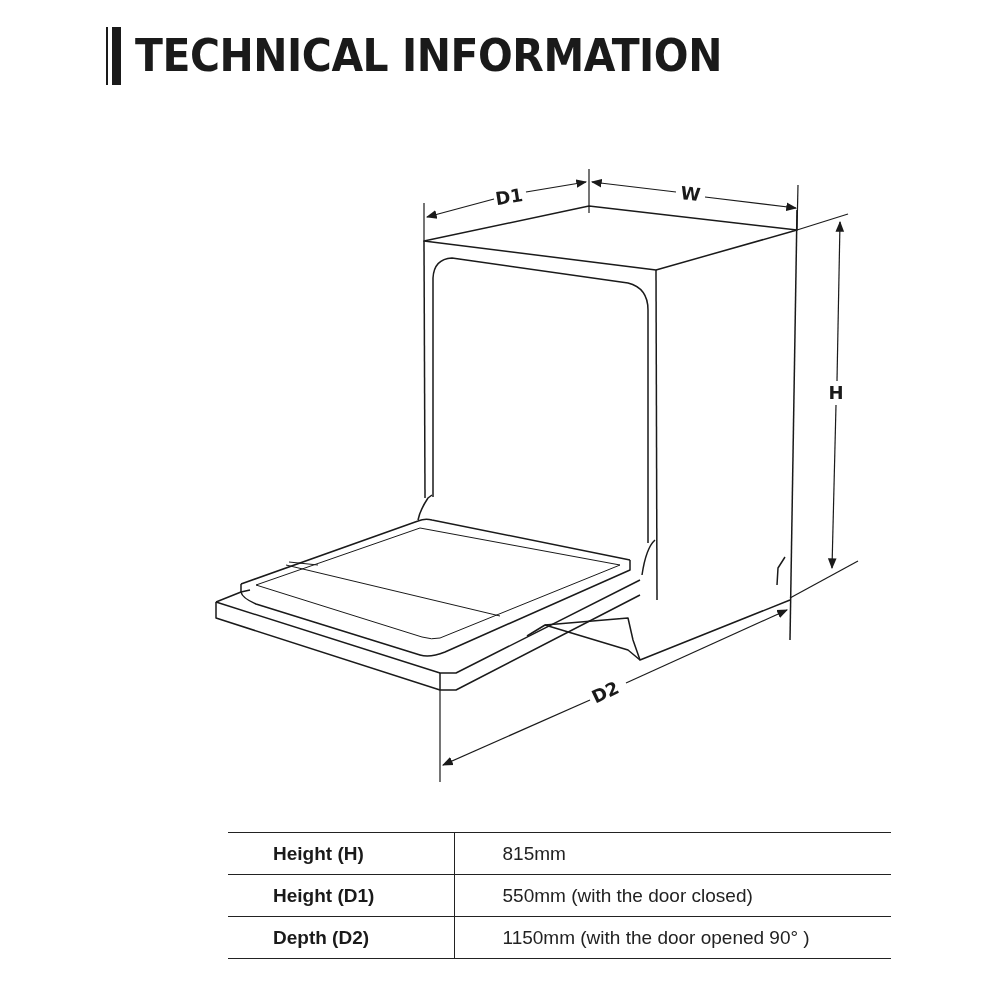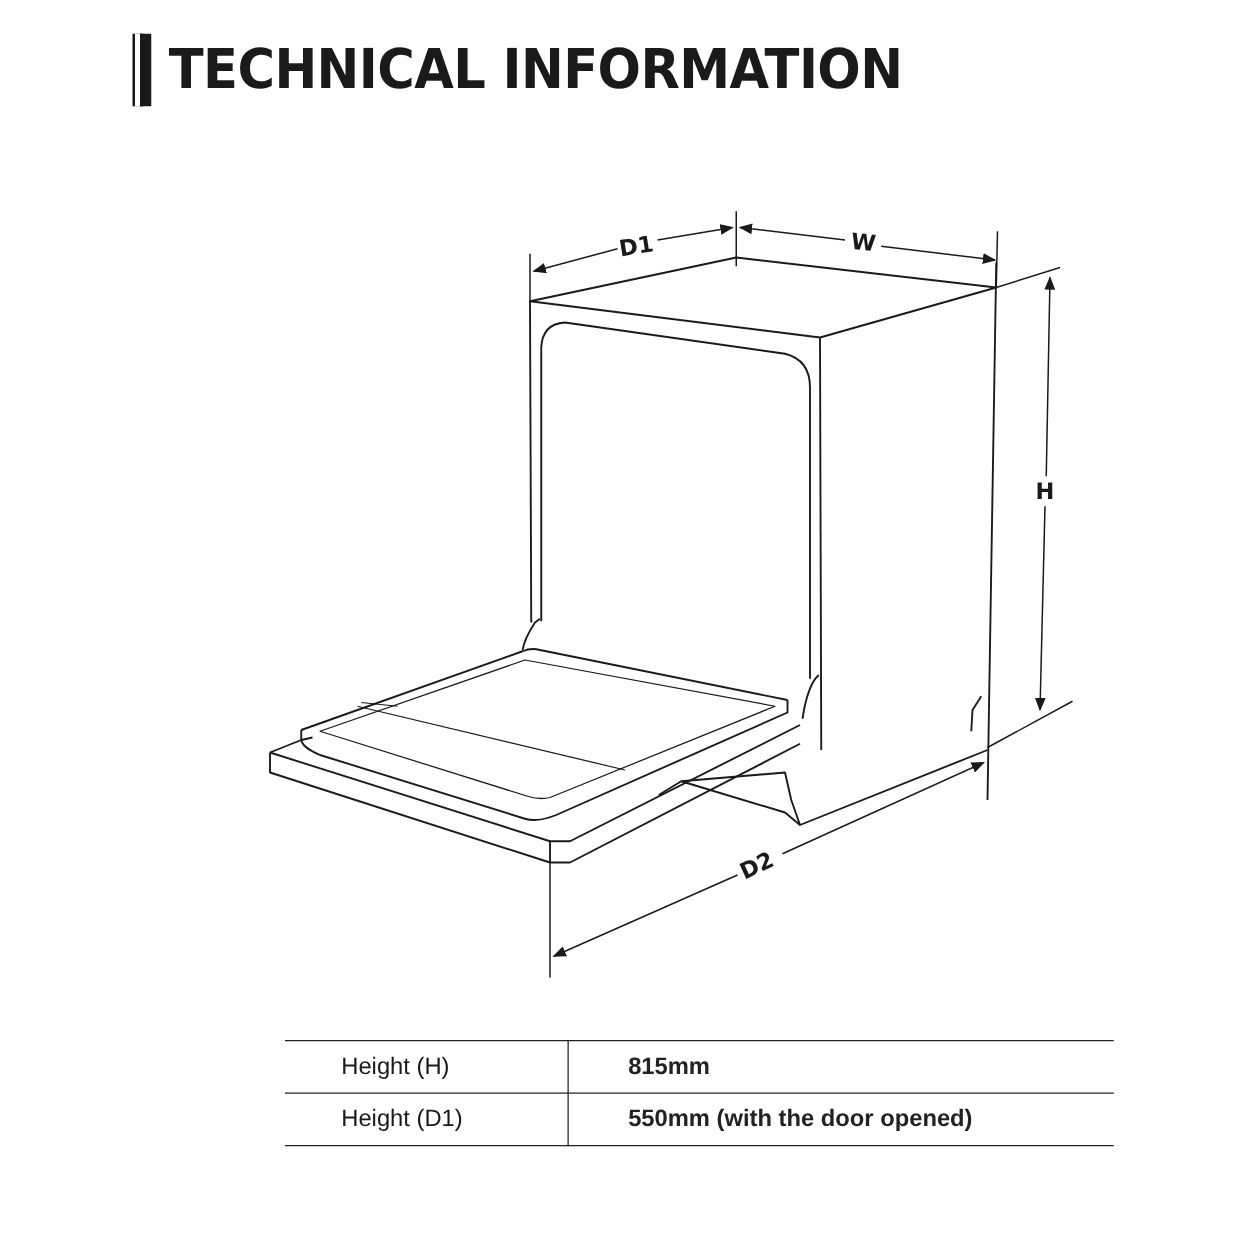--- a/index.html
+++ b/index.html
@@ -5,22 +5,22 @@
   html, body { margin:0; padding:0; background:#ffffff; }
   body { width:1008px; height:1008px; position:relative; overflow:hidden;
          font-family:"Liberation Sans", "DejaVu Sans", sans-serif; color:#1a1a1a; }
   .title-wrap { position:absolute; left:112px; top:4px; height:64px; display:flex; align-items:center;margin-top:20px; }
   .title-bar { width:7px; height:58px; background:#1a1a1a; border-left:2px solid #1a1a1a; box-shadow: -4px 0 0 0 #fff, -6px 0 0 0 #1a1a1a; margin-right:14px; }
   .title { font-size:44px; font-weight:700; letter-spacing:-0.5px; line-height:1; font-family:"DejaVu Sans", sans-serif; transform:scaleX(0.93); transform-origin:left center; }
   svg.diagram { position:absolute; left:0; top:0; }
   .dim-label { font-family:"DejaVu Sans", sans-serif; font-weight:700; font-size:18px; fill:#1a1a1a; }
   table.spec { position:absolute; left:228px; top:832px; width:663px; border-collapse:collapse; }
   table.spec td { height:41px; border-top:1.5px solid #222; border-bottom:1.5px solid #222; font-size:19px; padding:0; vertical-align:middle; }
-  table.spec td.k { width:226px; padding-left:45px; font-weight:400; border-right:1.5px solid #222; box-sizing:border-box; }
-  table.spec td.v { padding-left:48px; font-weight:700; color:#222; }
+  table.spec td.k { width:226px; padding-left:45px; font-weight:700; border-right:1.5px solid #222; box-sizing:border-box; }
+  table.spec td.v { padding-left:48px; font-weight:400; color:#222; }
 </style>
 </head>
 <body>
 
 <div class="title-wrap">
   <div class="title-bar"></div>
   <div class="title">TECHNICAL INFORMATION</div>
 </div>
 
 <svg class="diagram" width="1008" height="820" viewBox="0 0 1008 820">
@@ -89,16 +89,20 @@
 </svg>
 
 <table class="spec">
   <tbody>
       <tr>
     <td class="k">Height (H)</td>
     <td class="v">815mm</td>
   </tr>
   <tr>
     <td class="k">Height (D1)</td>
-    <td class="v">550mm (with the door opened)</td>
+    <td class="v">550mm (with the door closed)</td>
+  </tr>
+  <tr>
+    <td class="k">Depth (D2)</td>
+    <td class="v">1150mm (with the door opened 90°  )</td>
   </tr>
 </tbody>
   </table>
 
 </body></html>

